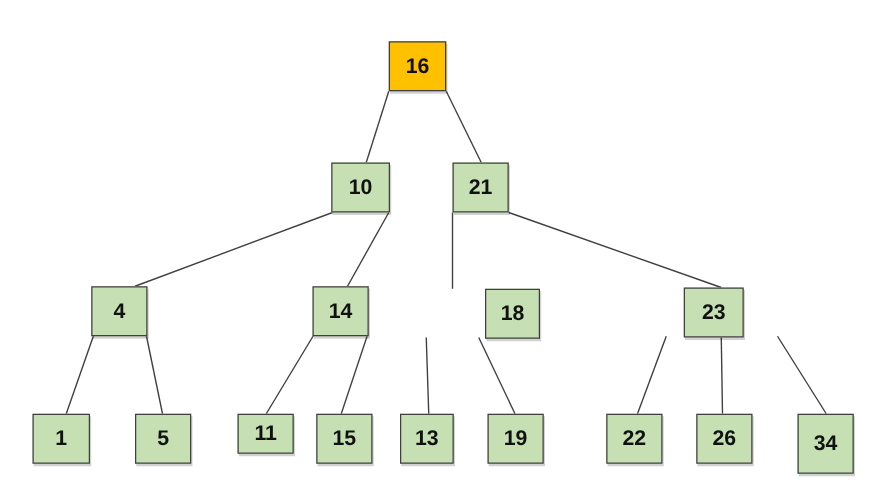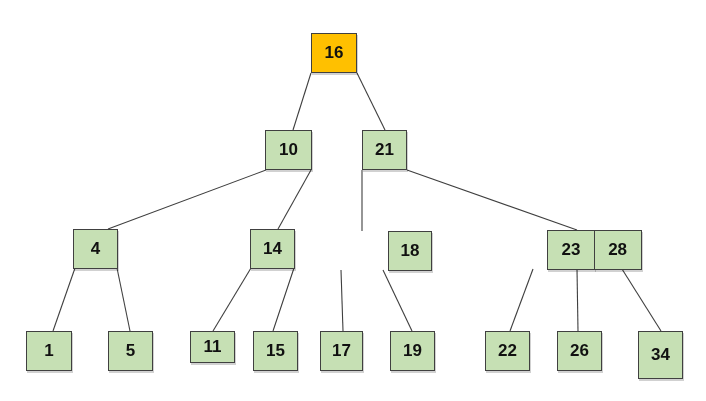--- a/index.html
+++ b/index.html
@@ -87,37 +87,36 @@
     <div class="cell" style="width:45px; height:40px;">4</div>
   </div>
   <div class="node" style="left:250px; top:229px;">
     <div class="cell" style="width:45px; height:40px;">14</div>
   </div>
   <div class="node" style="left:340px; top:231px;padding-left:48px;">
     <div class="cell" style="width:44px; height:40px;">18</div>
   </div>
   <div class="node double" style="left:547px; top:230px;">
     <div class="cell" style="width:48px; height:40px;">23</div>
-    <div class="cell" style="width:48px; height:40px;">28</div>
   </div>
 
   <div class="node" style="left:26px; top:331px;">
     <div class="cell" style="width:46px; height:40px;">1</div>
   </div>
   <div class="node" style="left:108px; top:331px;">
     <div class="cell" style="width:45px; height:40px;">5</div>
   </div>
   <div class="node" style="left:190px; top:331px;">
     <div class="cell" style="width:45px; height:32px;">11</div>
   </div>
   <div class="node" style="left:253px; top:331px;">
     <div class="cell" style="width:45px; height:40px;">15</div>
   </div>
   <div class="node" style="left:320px; top:331px;">
-    <div class="cell" style="width:43px; height:40px;">17</div>
+    <div class="cell" style="width:43px; height:40px;">13</div>
   </div>
   <div class="node" style="left:390px; top:331px;">
     <div class="cell" style="width:45px; height:40px;">19</div>
   </div>
   <div class="node" style="left:485px; top:331px;">
     <div class="cell" style="width:45px; height:40px;">22</div>
   </div>
   <div class="node" style="left:557px; top:331px;">
     <div class="cell" style="width:45px; height:40px;">26</div>
   </div>

